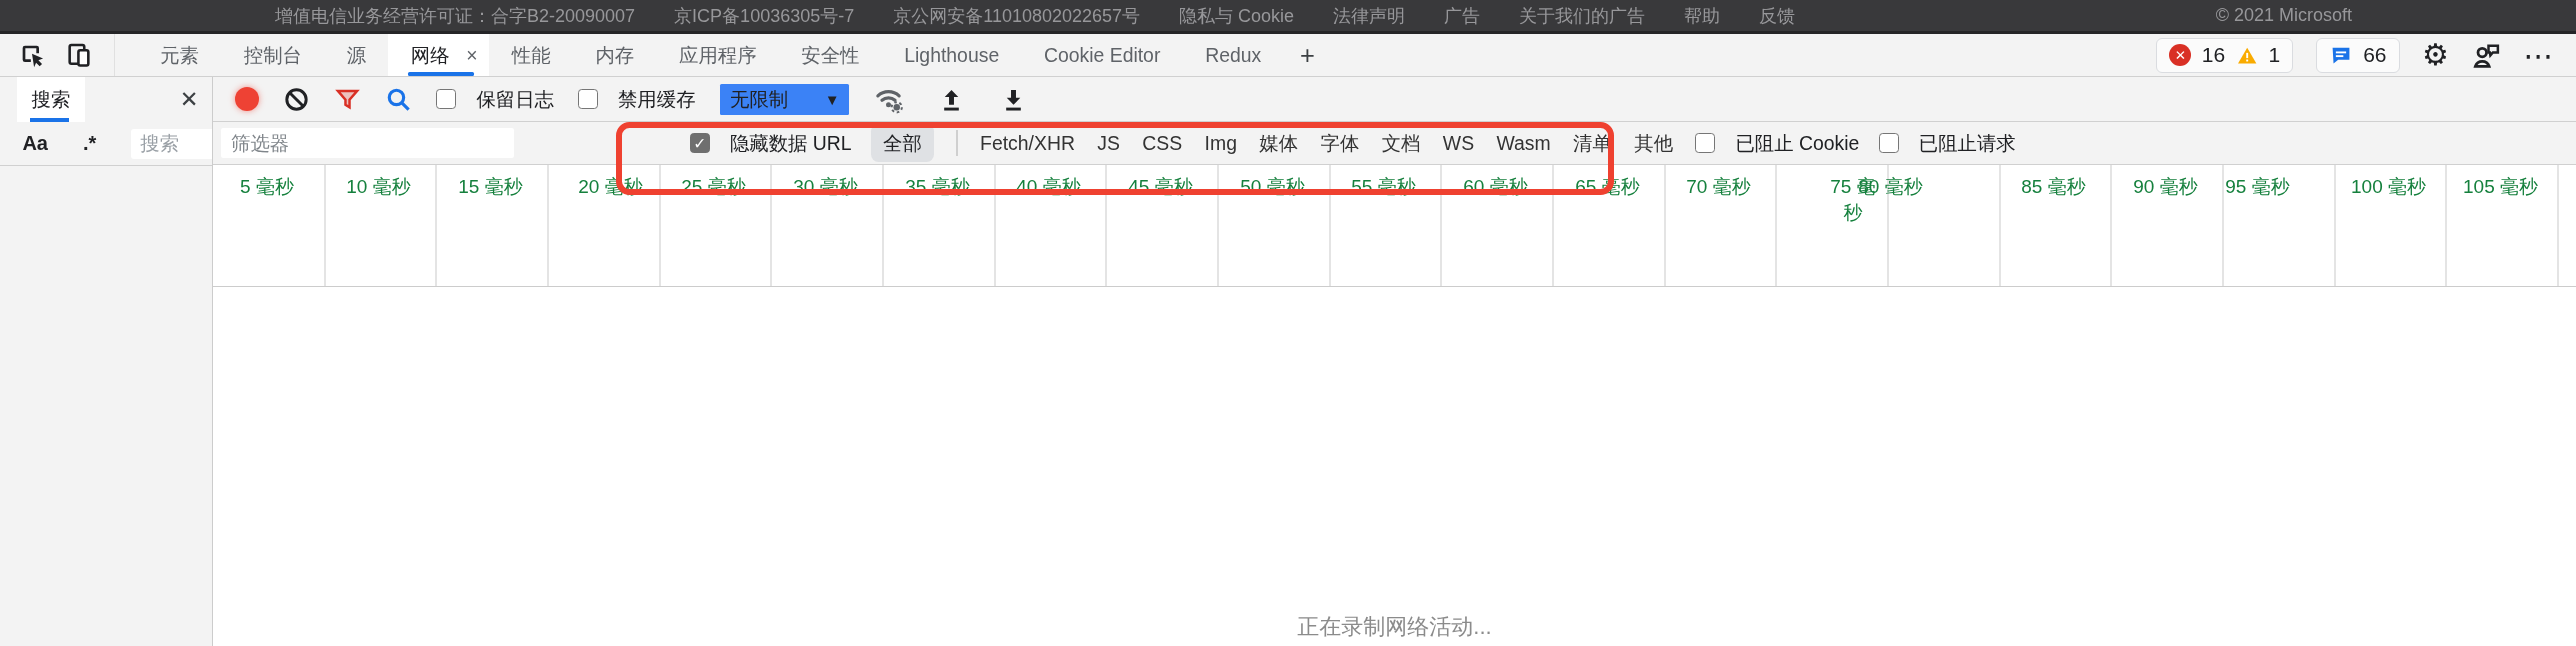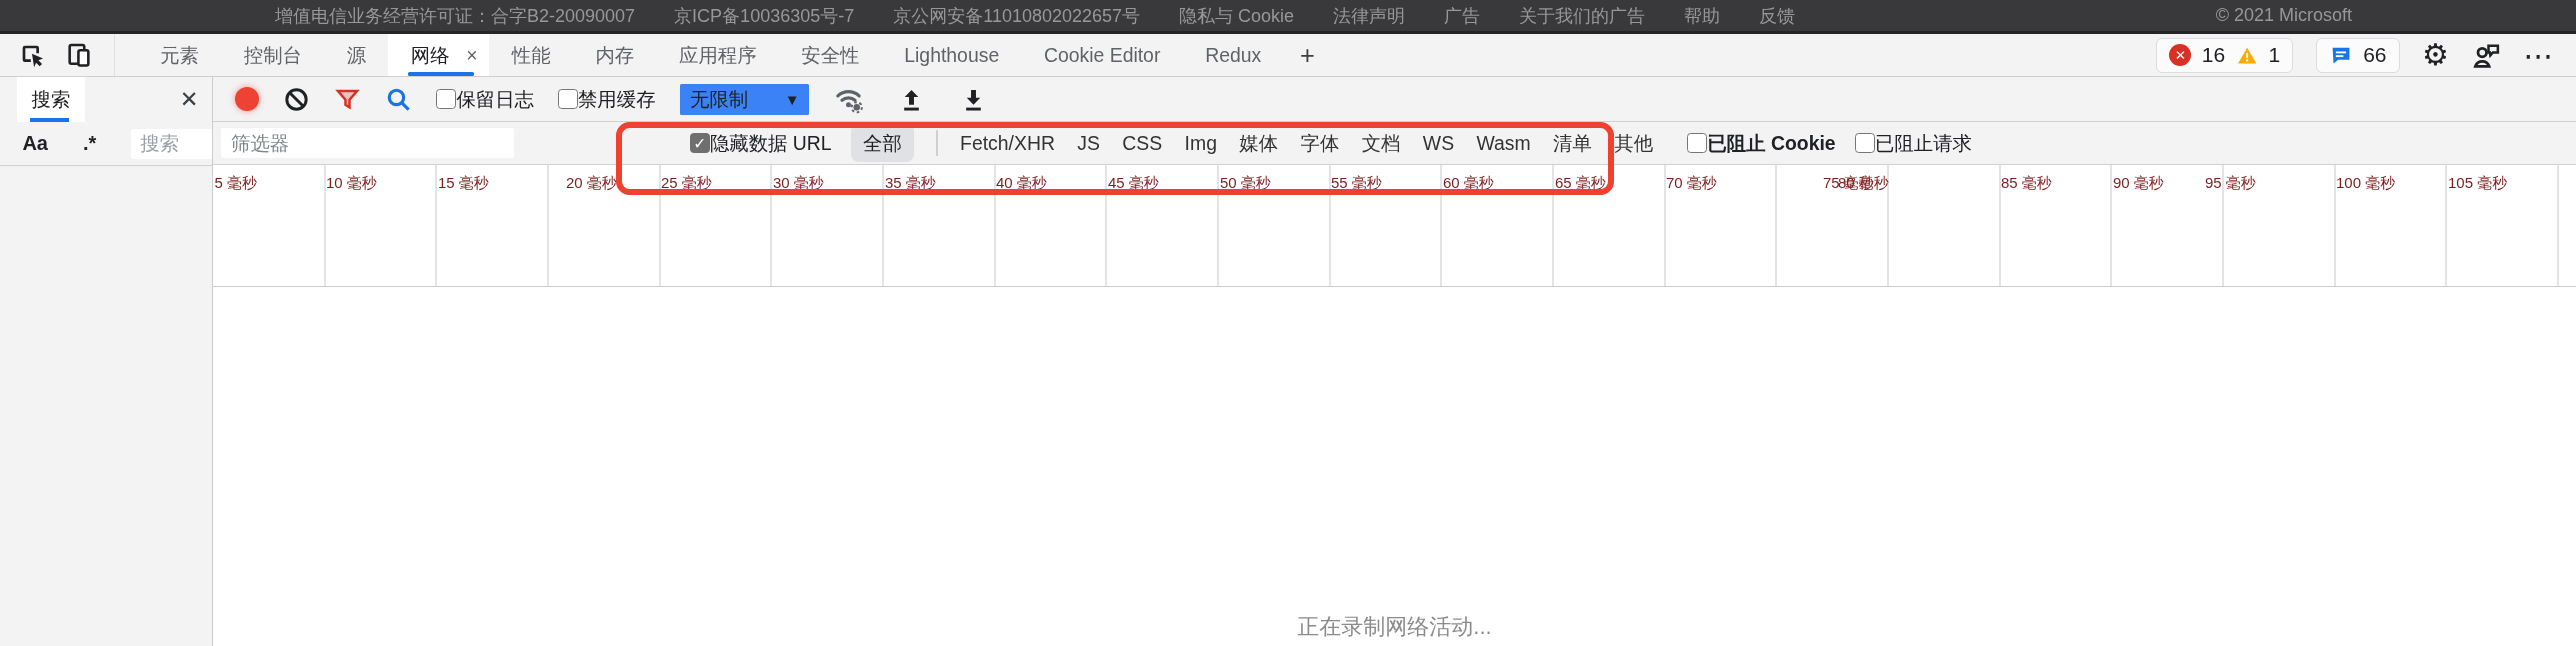--- a/index.html
+++ b/index.html
@@ -51,21 +51,21 @@
   .sb-input::placeholder { color:#9aa0a6; }
   .sb-body { flex:1; background:#f3f3f3; }
 
   .content { flex:1; display:flex; flex-direction:column; position:relative; min-width:0; background:#fff; }
 
   
   .net-toolbar { height:45px; background:#f3f3f3; border-bottom:1.5px solid #d0d0d0;
     display:flex; align-items:center; gap:24px; padding:0 18px 0 22.4px; flex:none; }
   .rec-dot { width:24px; height:24px; border-radius:50%; background:#ee4234;
     box-shadow:0 0 6px rgba(238,66,52,.55); cursor:pointer; }
-  .chk-row { display:flex; align-items:center; gap:0; cursor:pointer; }
+  .chk-row { display:flex; align-items:center; gap:20px; cursor:pointer; }
   .cb { width:20px; height:20px; border:1.9px solid #767676; border-radius:3.7px; background:#fff; flex:none; }
   .cb.checked { background:#6f6f6f; border-color:#6f6f6f; color:#fff; display:flex;
     align-items:center; justify-content:center; font-size:15.7px; font-weight:bold; }
   .lbl { font-size:19.4px; color:#202124; white-space:nowrap; }
   .throttle { display:flex; align-items:center; justify-content:space-between; width:129px; height:31px;
     background:#3b82f6; border-radius:1.5px; padding:0 9px 0 10.5px; font-size:19.4px; color:#202124; cursor:pointer; }
   .throttle .caret { font-size:15px; color:#202124; }
 
   
   .filter-row { height:43px; background:#f3f3f3; border-bottom:1.5px solid #d0d0d0;
@@ -75,21 +75,21 @@
   .filter-input::placeholder { color:#80868b; }
   .chips { display:flex; align-items:center; gap:22.4px; }
   .chip { font-size:19.4px; color:#333; cursor:pointer; }
   .chip.selected { background:#dfe1e4; color:#202124; border-radius:7.5px; padding:5.2px 12px; }
   .chip-sep { width:1.5px; height:25.4px; background:#cfcfcf; }
 
   
   .overview { height:122px; border-bottom:1.5px solid #cccccc; position:relative; background:#fff;
     overflow:hidden; flex:none; }
   .gridline { position:absolute; top:0; bottom:0; width:1.5px; background:#e4e4e4; }
-  .tick-label { position:absolute; top:9px; font-size:15px; color:#7f1d1d; text-align:left; width:105px; }
+  .tick-label { position:absolute; top:9px; font-size:19px; color:#15803d; text-align:center; width:105px; }
 
   .net-body { flex:1; position:relative; background:#fff; }
   .status-text { position:absolute; left:0; right:0; bottom:4.5px; text-align:center;
     font-size:22px; color:#8b8b8b; }
 
   
   .red-rect { position:absolute; left:616px; top:122px; width:998px; height:73px;
     border:6.7px solid #ef4130; border-radius:13.5px; pointer-events:none; z-index:60; }
 
   svg.ic { display:block; }
@@ -284,21 +284,21 @@
             <span class="chip">CSS</span>
             <span class="chip">Img</span>
             <span class="chip">媒体</span>
             <span class="chip">字体</span>
             <span class="chip">文档</span>
             <span class="chip">WS</span>
             <span class="chip">Wasm</span>
             <span class="chip">清单</span>
             <span class="chip">其他</span>
           </div>
-        <label class="chk-row" style="margin-left:15px;font-weight:bold;">
+        <label class="chk-row" style="margin-left:3px;">
           <span class="cb"></span>
           <span class="lbl">已阻止 Cookie</span>
         </label>
         <label class="chk-row">
           <span class="cb"></span>
           <span class="lbl">已阻止请求</span>
         </label>
       </div>
 
       <div class="overview" id="overview">

